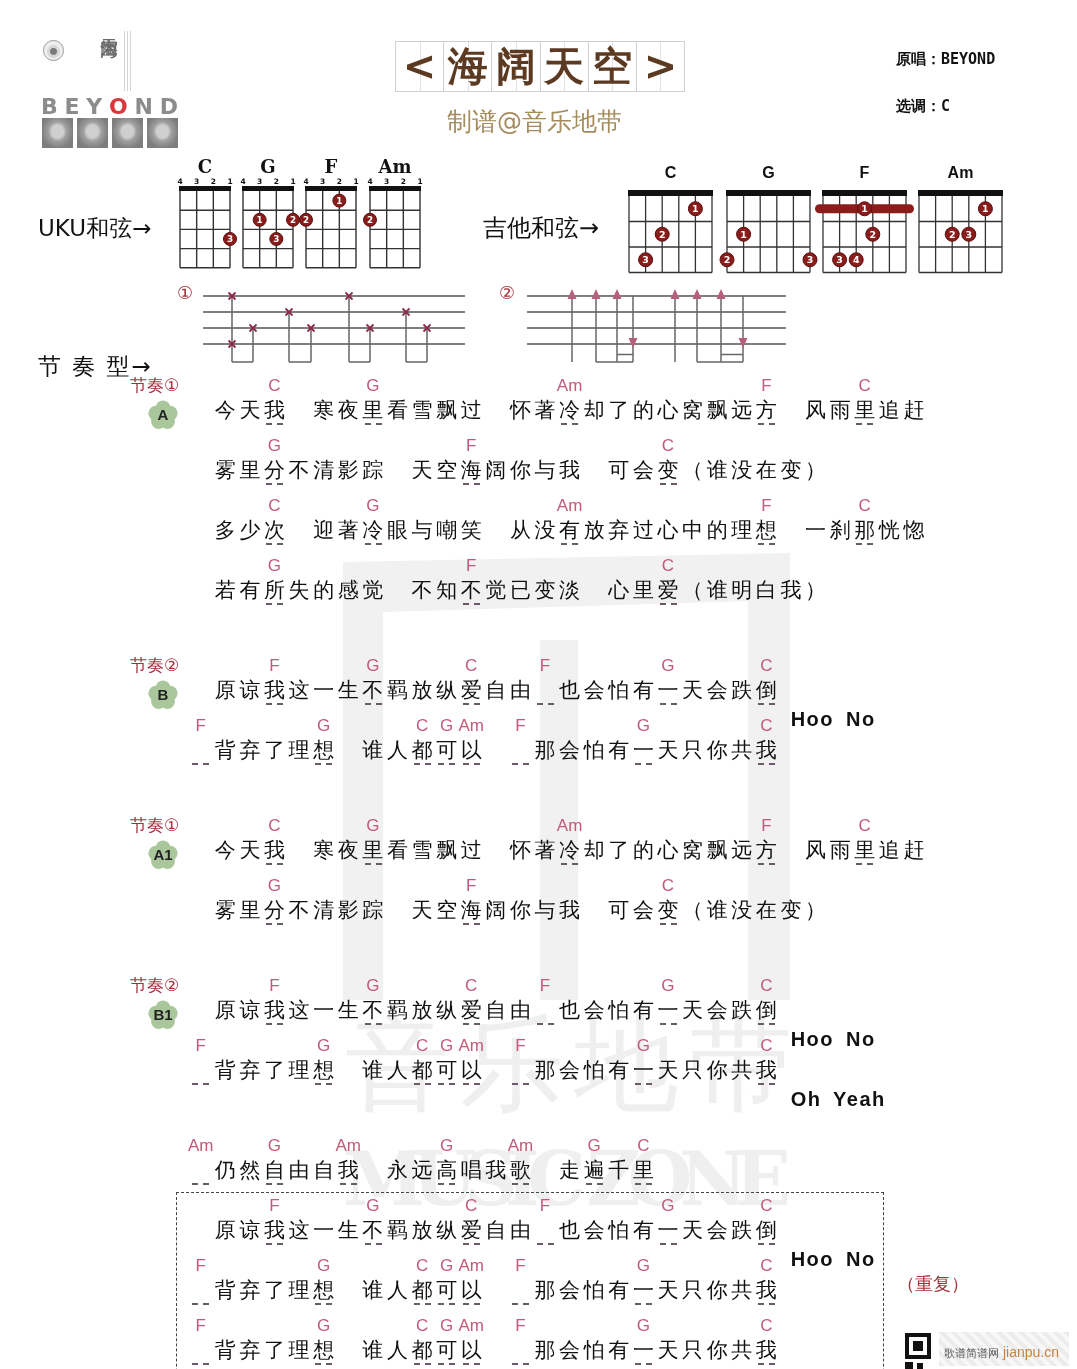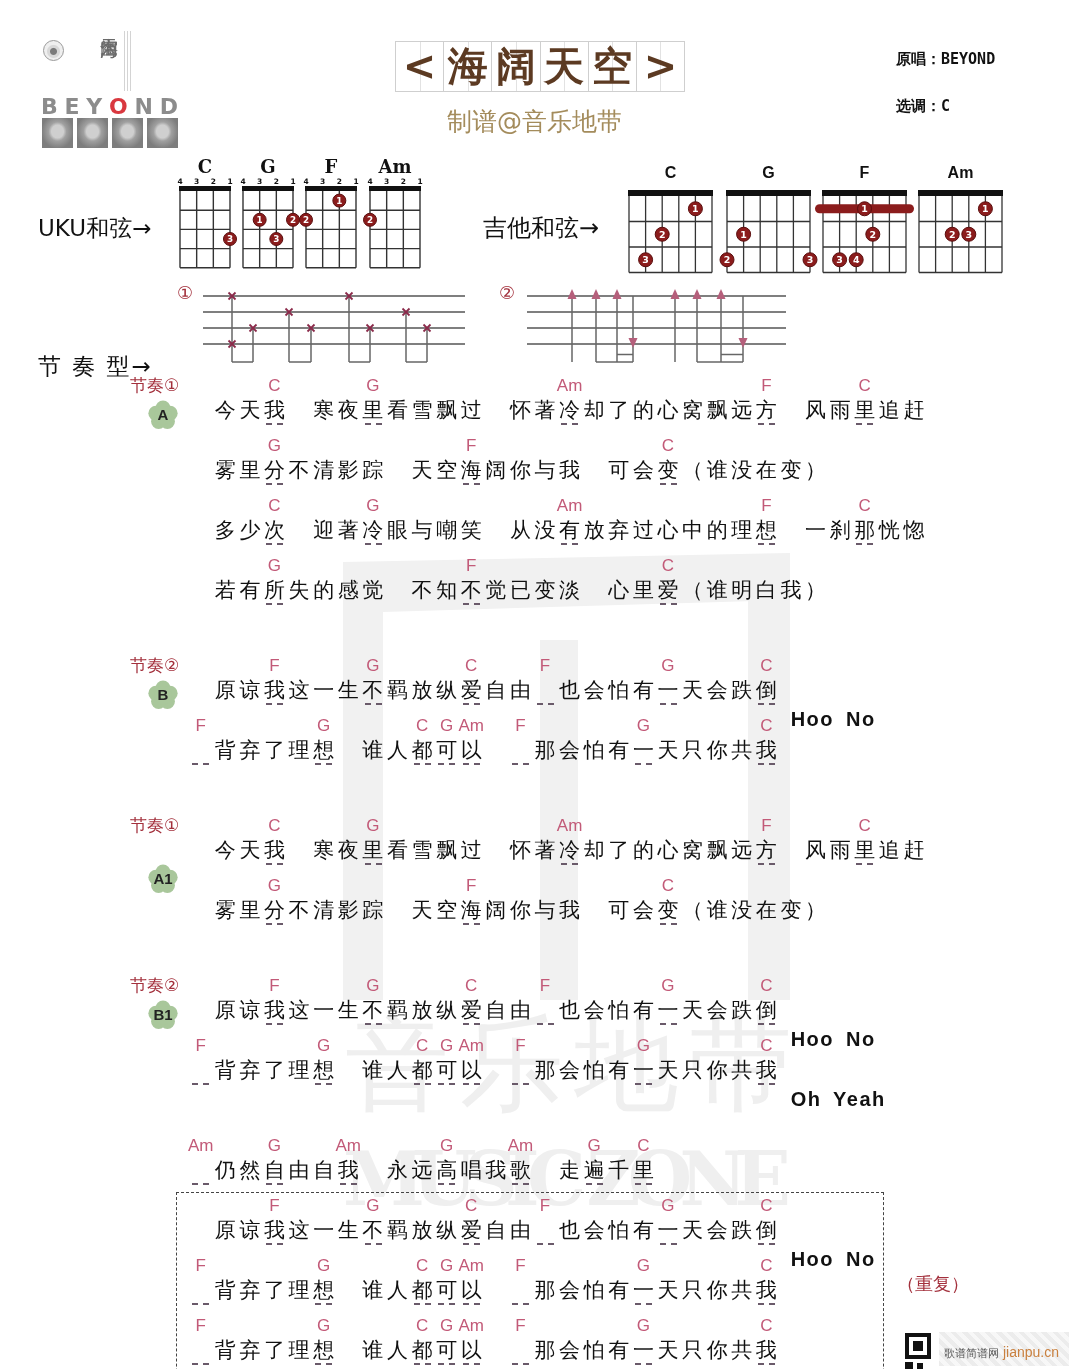--- a/index.html
+++ b/index.html
@@ -409,21 +409,21 @@
             <circle cx="10.867076127786348" cy="14.182372542187892" r="7.5" fill="#a9c79b"></circle>
             <circle cx="18" cy="16.5" r="9" fill="#a9c79b"></circle>
           </svg>
           <span>B</span>
         </div>
         <div class="lrow" style="left: 213px; top: 657px;"><span class="cell">原</span><span class="cell">谅</span><span class="cell">我<span class="chord">F</span><span class="uline"></span></span><span class="cell">这</span><span class="cell">一</span><span class="cell">生</span><span class="cell">不<span class="chord">G</span><span class="uline"></span></span><span class="cell">羁</span><span class="cell">放</span><span class="cell">纵</span><span class="cell">爱<span class="chord">C</span><span class="uline"></span></span><span class="cell">自</span><span class="cell">由</span><span class="cell"><span class="chord">F</span><span class="uline"></span></span><span class="cell">也</span><span class="cell">会</span><span class="cell">怕</span><span class="cell">有</span><span class="cell">一<span class="chord">G</span><span class="uline"></span></span><span class="cell">天</span><span class="cell">会</span><span class="cell">跌</span><span class="cell">倒<span class="chord">C</span><span class="uline"></span></span><span class="tail">Hoo No</span></div>
         <div class="lrow" style="left: 188.4px; top: 717px;"><span class="cell"><span class="chord">F</span><span class="uline"></span></span><span class="cell">背</span><span class="cell">弃</span><span class="cell">了</span><span class="cell">理</span><span class="cell">想<span class="chord">G</span><span class="uline"></span></span><span class="cell"></span><span class="cell">谁</span><span class="cell">人</span><span class="cell">都<span class="chord">C</span><span class="uline"></span></span><span class="cell">可<span class="chord">G</span><span class="uline"></span></span><span class="cell">以<span class="chord">Am</span><span class="uline"></span></span><span class="cell"></span><span class="cell"><span class="chord">F</span><span class="uline"></span></span><span class="cell">那</span><span class="cell">会</span><span class="cell">怕</span><span class="cell">有</span><span class="cell">一<span class="chord">G</span><span class="uline"></span></span><span class="cell">天</span><span class="cell">只</span><span class="cell">你</span><span class="cell">共</span><span class="cell">我<span class="chord">C</span><span class="uline"></span></span></div>
       </div>
       <div class="section">
         <div class="sec-label" style="top: 815px;">节奏①</div>
-        <div class="badge" style="top: 839px; margin-top: 24px;">
+        <div class="badge" style="top: 839px;">
           <svg width="36" height="32" viewBox="0 0 36 32">
             <circle cx="18" cy="9" r="7.5" fill="#a9c79b"></circle>
             <circle cx="25.132923872213652" cy="14.182372542187895" r="7.5" fill="#a9c79b"></circle>
             <circle cx="22.40838939219355" cy="22.567627457812108" r="7.5" fill="#a9c79b"></circle>
             <circle cx="13.591610607806452" cy="22.567627457812108" r="7.5" fill="#a9c79b"></circle>
             <circle cx="10.867076127786348" cy="14.182372542187892" r="7.5" fill="#a9c79b"></circle>
             <circle cx="18" cy="16.5" r="9" fill="#a9c79b"></circle>
           </svg>
           <span>A1</span>
         </div>

